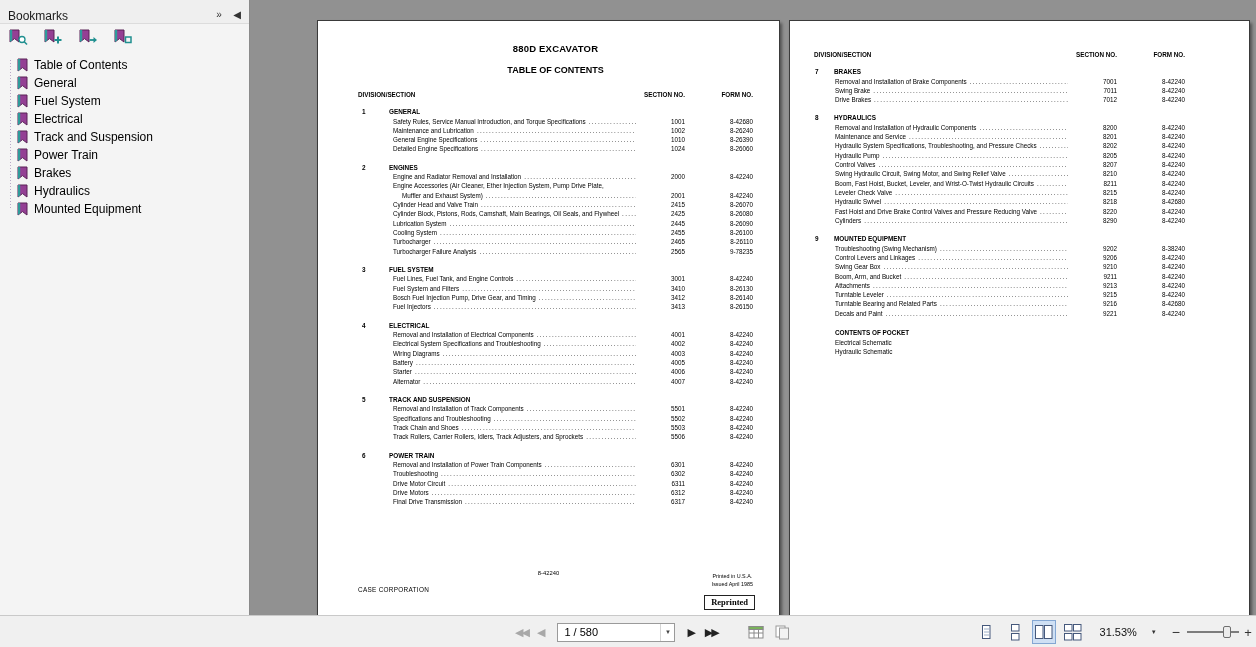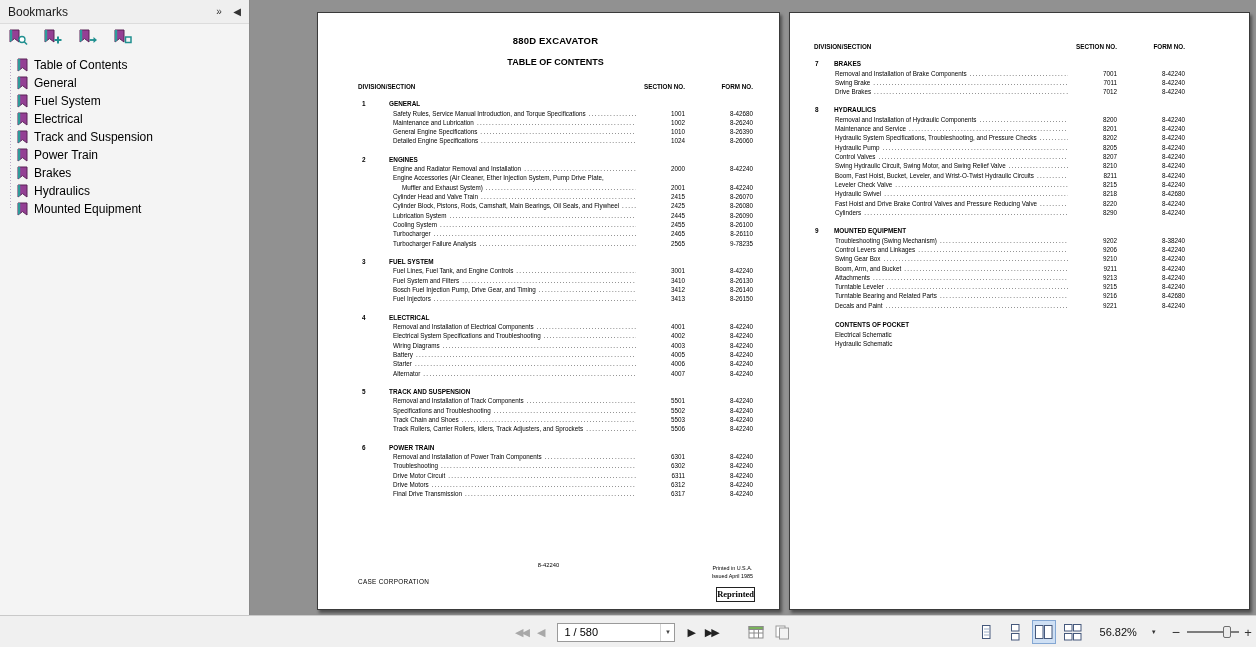--- a/index.html
+++ b/index.html
@@ -1,33 +1,33 @@
 <!DOCTYPE html>
 <html><head>
 <meta charset="utf-8">
 <style>
   * { margin:0; padding:0; box-sizing:border-box; }
   html,body { width:1256px; height:647px; overflow:hidden; font-family:"Liberation Sans",sans-serif; background:#919191; }
   .app { position:relative; width:1256px; height:647px; }
 
   
   .sidebar { position:absolute; left:0; top:0; width:250px; height:615px; background:#f4f4f4; border-right:1px solid #8a8a8a; }
-  .sb-header { height:24px; display:flex; align-items:center; justify-content:space-between; padding:0 4px 0 8px; background:#efefef; border-bottom:1px solid #dcdcdc; }
+  .sb-header { height:24px; display:flex; align-items:flex-end; justify-content:space-between; padding:0 4px 0 8px; background:#efefef; border-bottom:1px solid #dcdcdc; }
   .sb-title { font-size:12px; color:#1a1a1a; }
   .sb-hicons { display:flex; gap:2px; }
   .sb-hbtn { background:none; border:none; font-size:10px; color:#333; width:16px; height:16px; cursor:pointer; line-height:16px; text-align:center; padding:0; }
   .sb-toolbar { display:flex; gap:13px; padding:5px 0 3px 7px; align-items:center; }
   .sb-tbtn { background:none; border:none; padding:0; width:22px; height:18px; cursor:pointer; }
   .bm-list { padding-top:6px; background-image:repeating-linear-gradient(to bottom,#b9a8c9 0 1px,transparent 1px 3px); background-size:1px calc(100% - 20px); background-position:10px 10px; background-repeat:no-repeat; }
   .bm-item { height:18px; display:flex; align-items:center; gap:5px; padding-left:16px; cursor:pointer; }
   .bm-icon { display:flex; }
   .bm-label { font-size:12px; color:#000; white-space:nowrap; }
 
   
-  .viewer { position:absolute; left:250px; top:4px; width:1006px; height:495px; background:#919191; }
+  .viewer { position:absolute; left:250px; top:12px; width:1006px; height:495px; background:#919191; }
   .page { position:absolute; top:8px; background:#fff; border:1px solid #3a3a3a; box-shadow:2px 3px 3px rgba(0,0,0,0.45); }
   .page1 { left:67px; width:463px; height:598px; }
   .page2 { left:539px; width:461px; height:598px; }
 
   .p1-content { position:absolute; left:40px; right:26px; top:22px; color:#000; }
   .p2-content { position:absolute; left:24px; right:64px; top:30px; color:#000; }
   .doc-title { text-align:center; font-size:9.5px; font-weight:bold; margin-bottom:11px; letter-spacing:0.2px; }
   .doc-subtitle { text-align:center; font-size:9px; font-weight:bold; margin-bottom:16px; }
 
   .toc-header { display:flex; align-items:baseline; font-size:6.3px; font-weight:bold; margin-bottom:9px; }
@@ -50,21 +50,21 @@
   .row-form { width:52px; text-align:right; white-space:nowrap; }
 
   .pocket { margin-top:10px; }
   .page2 .pocket { padding-left:21px; }
   .pocket-title { font-size:6.4px; font-weight:bold; line-height:9.5px; }
   .pocket-item { font-size:6.3px; line-height:9.3px; }
 
   .ft-center { position:absolute; left:0; right:0; bottom:41px; text-align:center; font-size:5.8px; color:#000; }
   .ft-left { position:absolute; left:40px; bottom:24px; font-size:6.4px; letter-spacing:0.3px; color:#000; }
   .ft-right { position:absolute; right:26px; bottom:29px; font-size:5.4px; text-align:center; line-height:7.5px; color:#000; }
-  .ft-stamp { position:absolute; right:24px; bottom:7px; border:1.5px solid #222; padding:1px 0 2px; font-size:8.5px; font-weight:bold; font-family:"Liberation Serif",serif; color:#000; }
+  .ft-stamp { position:absolute; right:24px; bottom:7px; border:1.5px solid #222; padding:1px 6px 2px; font-size:8.5px; font-weight:bold; font-family:"Liberation Serif",serif; color:#000; }
 
   
   .toolbar { position:absolute; left:0; bottom:0; width:1256px; height:32px; background:#f0f0f0; border-top:1px solid #c9c9c9; }
   .tb-nav { position:absolute; left:512px; top:0; height:32px; display:flex; align-items:center; gap:3px; }
   .tb-btn { background:none; border:none; padding:0 3px; height:22px; font-size:11px; color:#222; cursor:pointer; display:flex; align-items:center; }
   .tb-btn.disabled { color:#a8a8a8; }
   .dbl { letter-spacing:-2px; padding-right:3px; }
   .page-box { width:118px; height:19px; background:#fff; border:1px solid #9a9a9a; display:flex; align-items:center; margin:0 6px; cursor:text; }
   .page-box-text { flex:1; font-size:11px; padding-left:6px; color:#000; }
   .page-box-caret { width:14px; font-size:6px; color:#444; text-align:center; border-left:1px solid #d5d5d5; height:100%; display:flex; align-items:center; justify-content:center; cursor:pointer; }
@@ -705,21 +705,21 @@
       </button>
       <button class="view-btn">
         <svg width="18" height="17" viewBox="0 0 18 17">
           <rect x="0.5" y="0.5" width="7.5" height="6.5" fill="#fff" stroke="#46597c"></rect>
           <rect x="9.5" y="0.5" width="7.5" height="6.5" fill="#fff" stroke="#46597c"></rect>
           <rect x="0.5" y="9.5" width="7.5" height="6.5" fill="#fff" stroke="#46597c"></rect>
           <rect x="9.5" y="9.5" width="7.5" height="6.5" fill="#fff" stroke="#46597c"></rect>
         </svg>
       </button>
       <div class="zoom-box">
-        <span class="zoom-text">56.82%</span>
+        <span class="zoom-text">31.53%</span>
         <span class="zoom-caret">▼</span>
       </div>
       <button class="zoom-minus"><span>−</span></button>
       <div class="zoom-slider">
         <div class="zs-track"></div>
         <div class="zs-thumb"></div>
       </div>
       <button class="zoom-plus"><span>+</span></button>
     </div>
   </div>

